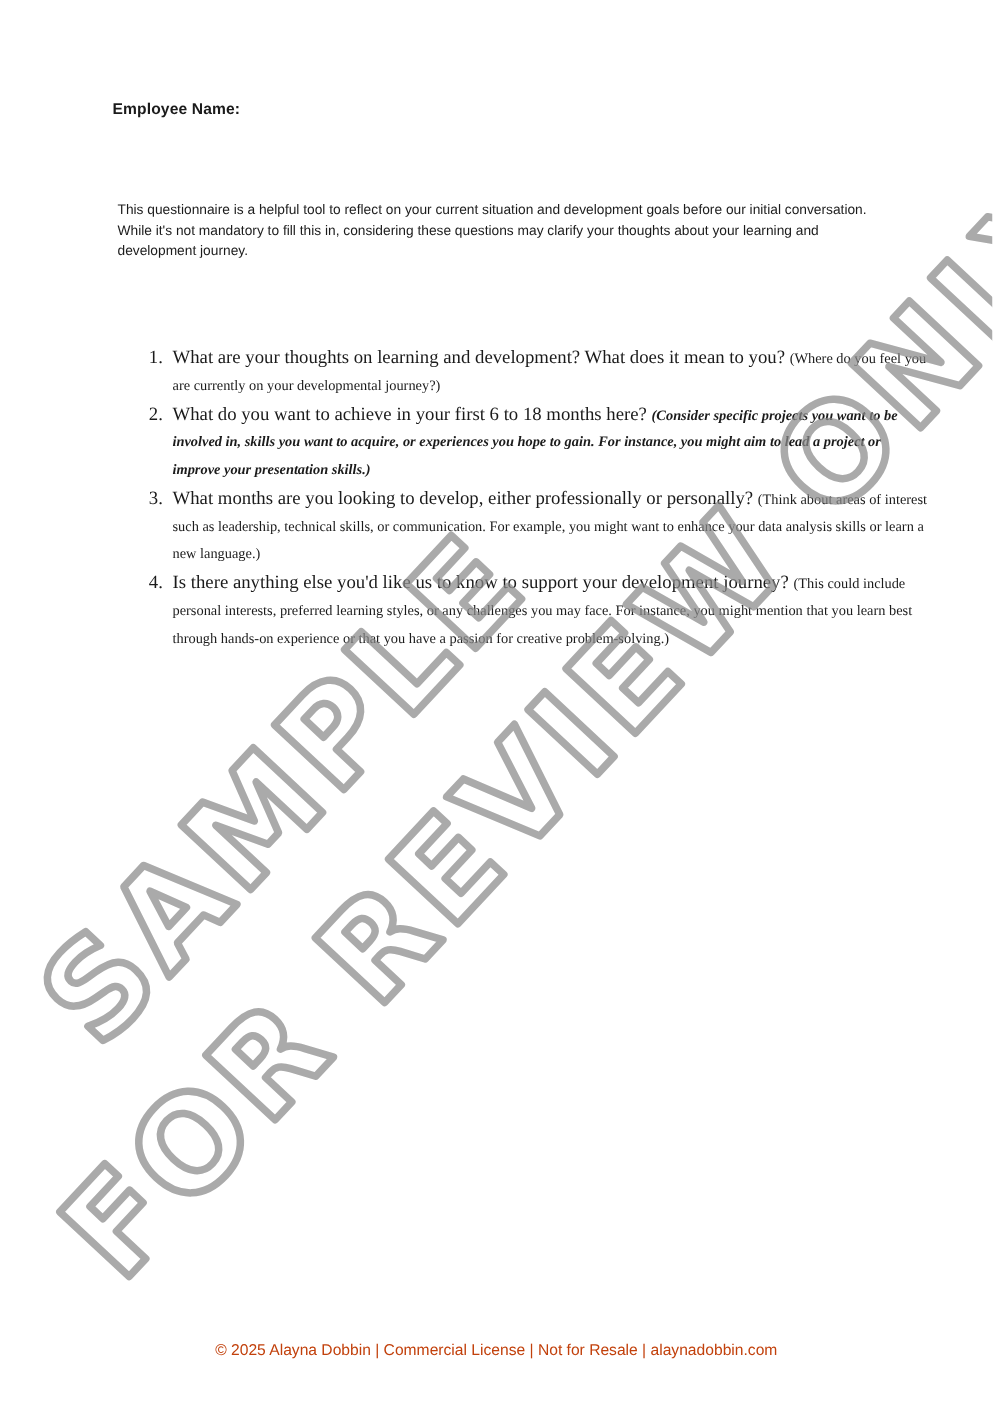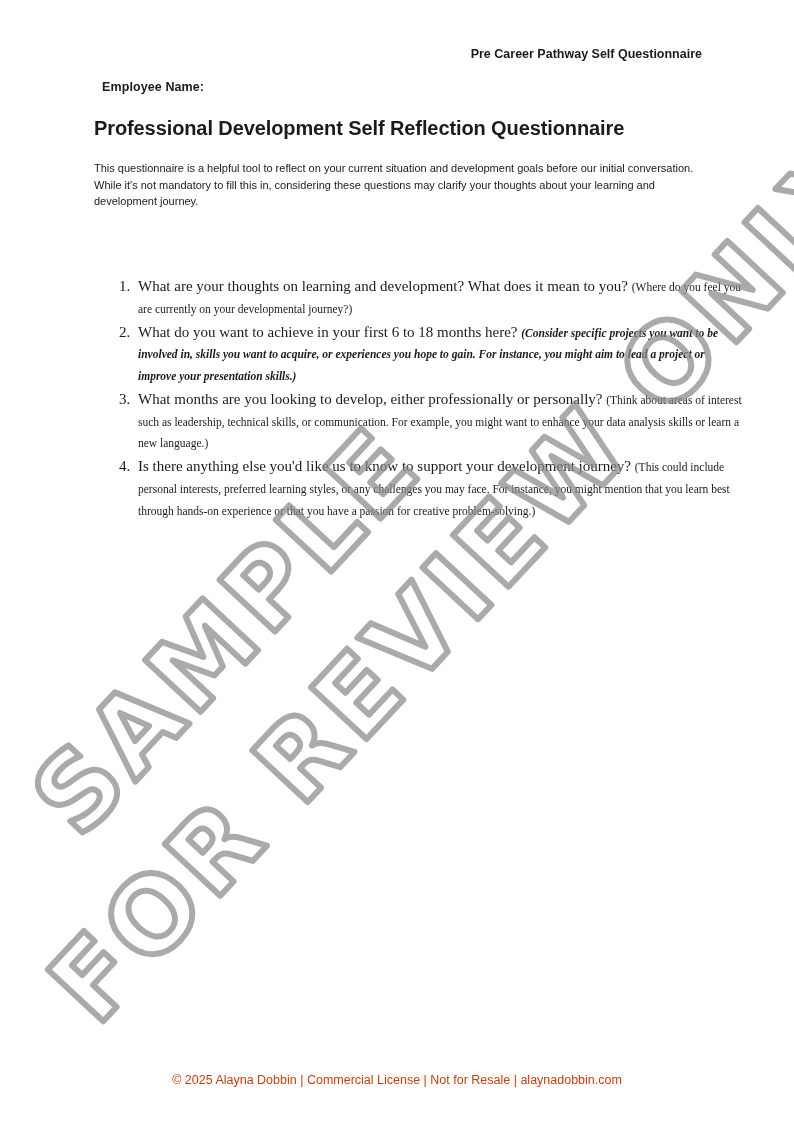--- a/index.html
+++ b/index.html
@@ -27,21 +27,21 @@
     right: 92px;
     text-align: right;
     font-size: 12.5px;
     font-weight: bold;
     line-height: 1.35;
     color: #1b1b1b;
   }
   .employee-name {
     position: absolute;
     top: 80px;
-    left: 102px;
+    left: 90px;
     font-size: 12.5px;
     font-weight: bold;
     letter-spacing: 0.1px;
     text-align: right;
   }
   .doc-title {
     position: absolute;
     top: 117px;
     left: 94px;
     font-size: 20px;
@@ -118,26 +118,24 @@
     opacity: 0.72;
     letter-spacing: 6px;
   }
 </style>
 </head>
 <body>
 
 <div class="page">
 
   <div class="header-block">
-    <div>Pre Career Pathway Self Questionnaire</div>
   </div>
 
   <div class="employee-name">Employee Name:</div>
 
-  <div class="doc-title">Professional Development Self Reflection Questionnaire</div>
 
   <div class="intro">This questionnaire is a helpful tool to reflect on your current situation and development goals before our initial conversation. While it's not mandatory to fill this in, considering these questions may clarify your thoughts about your learning and development journey.</div>
 
   <ol class="q-list">
     <li>
       <span class="q-main">What are your thoughts on learning and development? What does it mean to you? </span><span class="q-hint">(Where do you feel you are currently on your developmental journey?)</span>
     </li>
     <li>
       <span class="q-main">What do you want to achieve in your first 6 to 18 months here? </span><span class="q-hint italic-bold">(Consider specific projects you want to be involved in, skills you want to acquire, or experiences you hope to gain. For instance, you might aim to lead a project or improve your presentation skills.)</span>
     </li>

